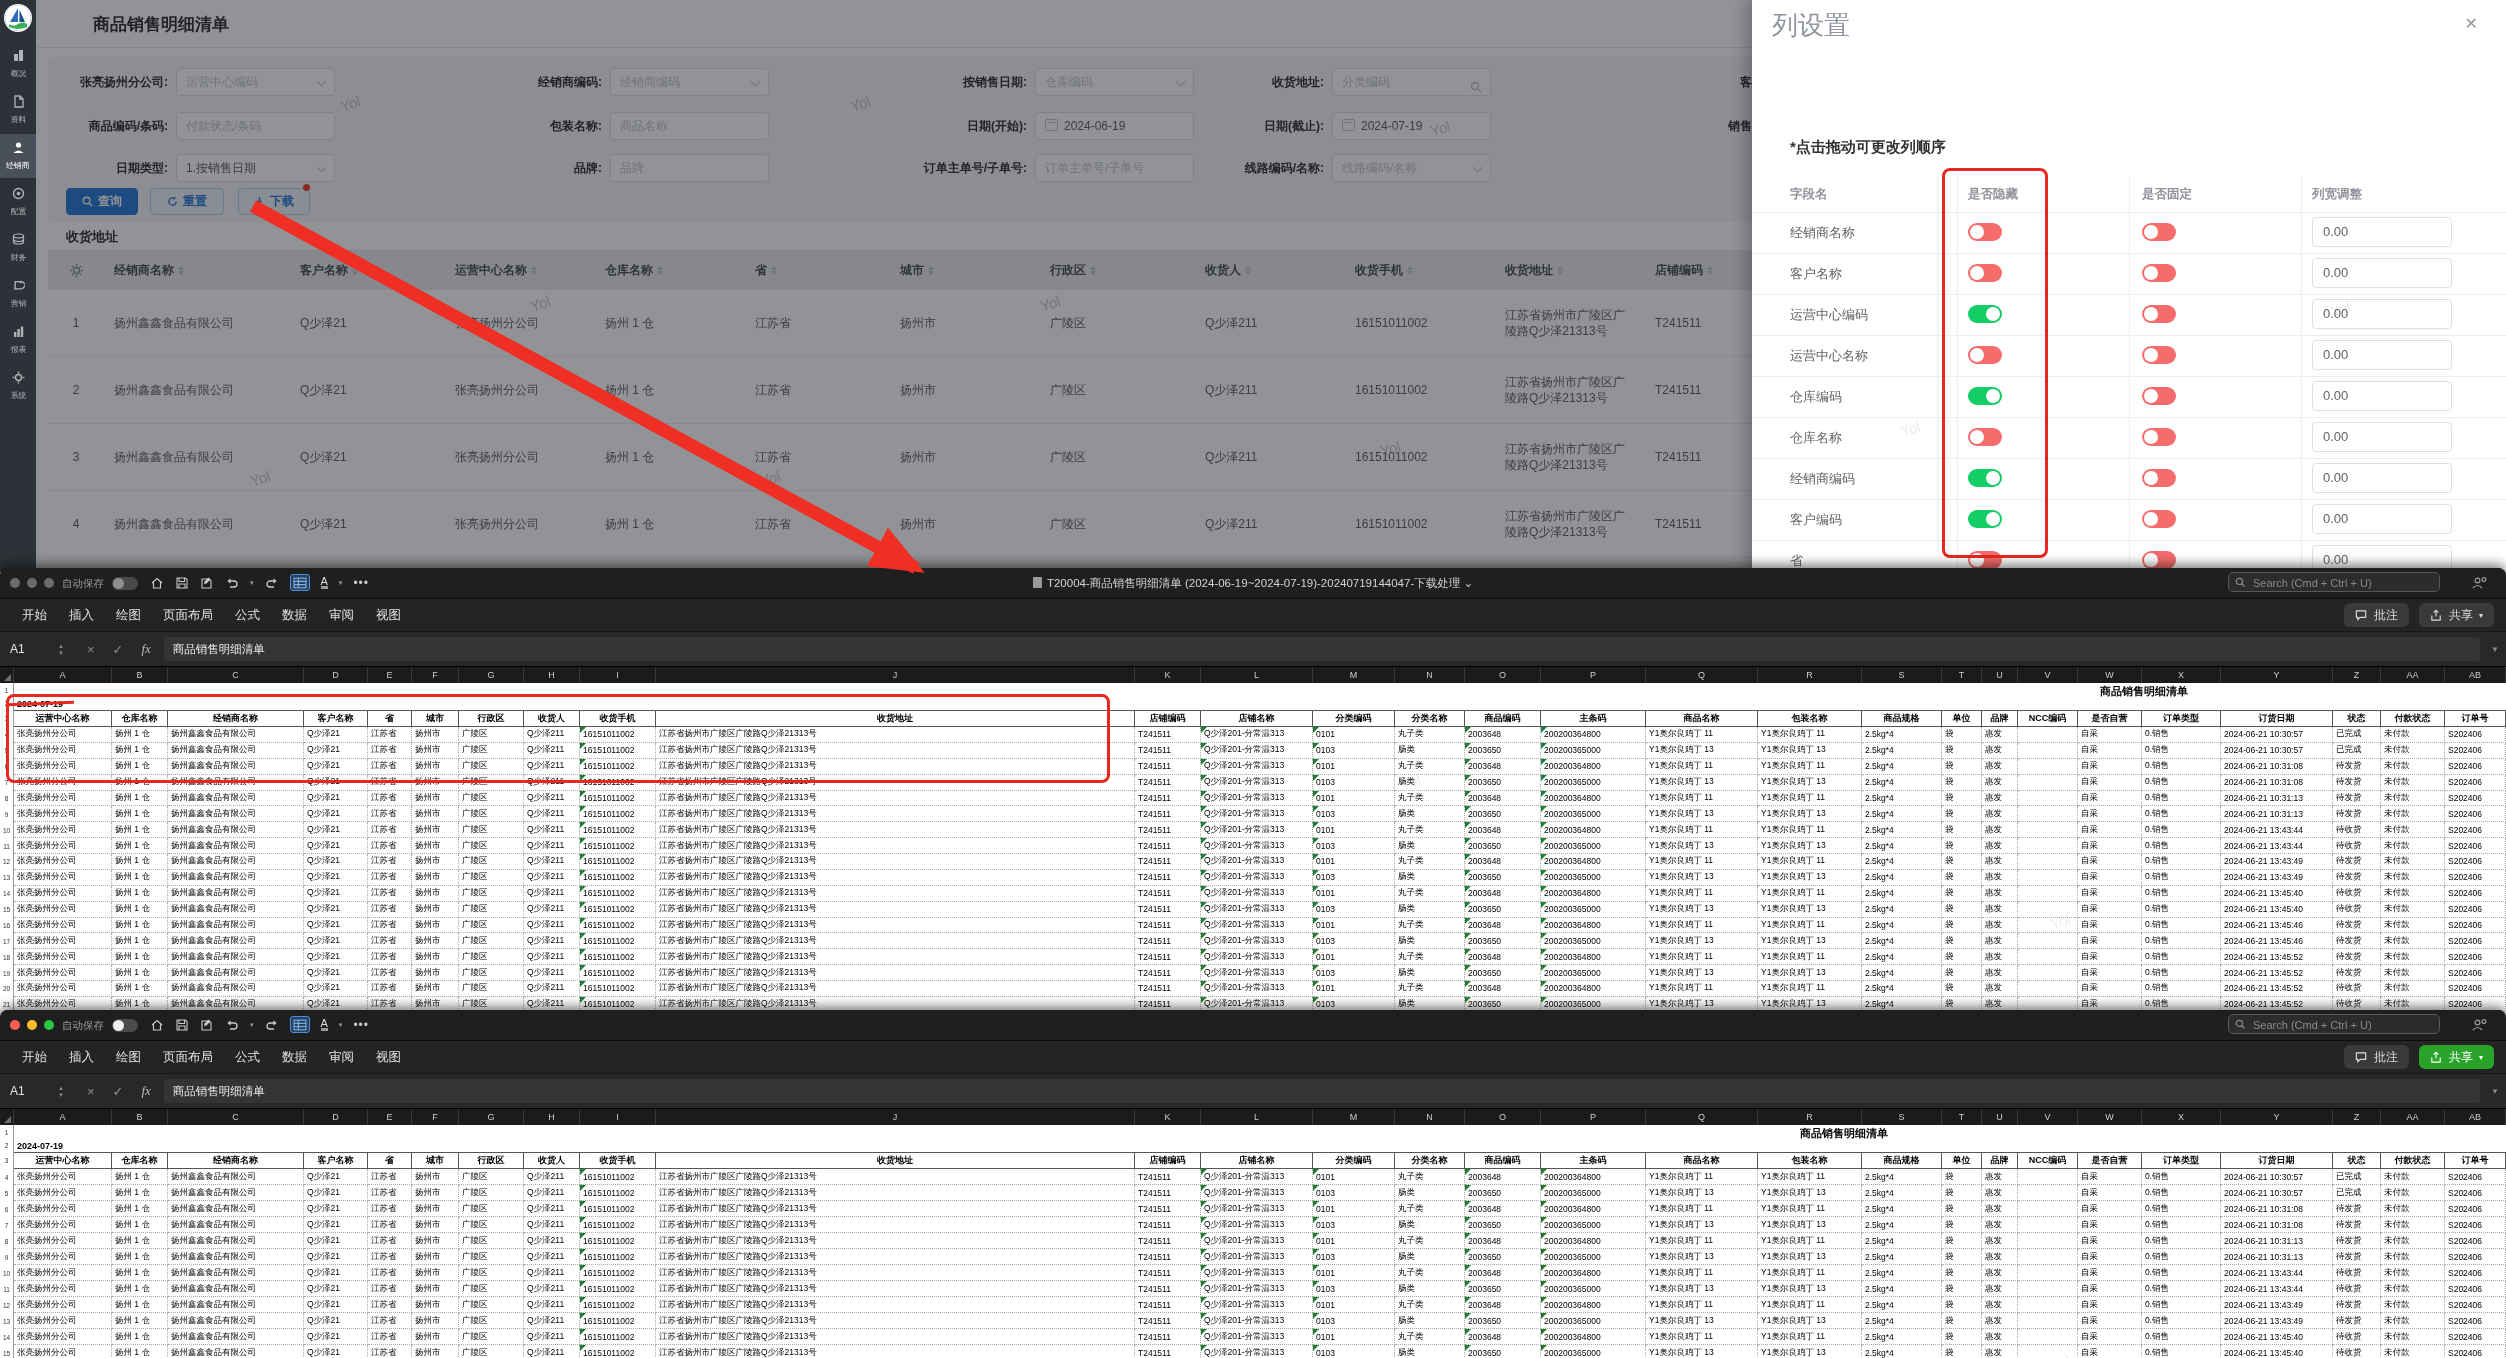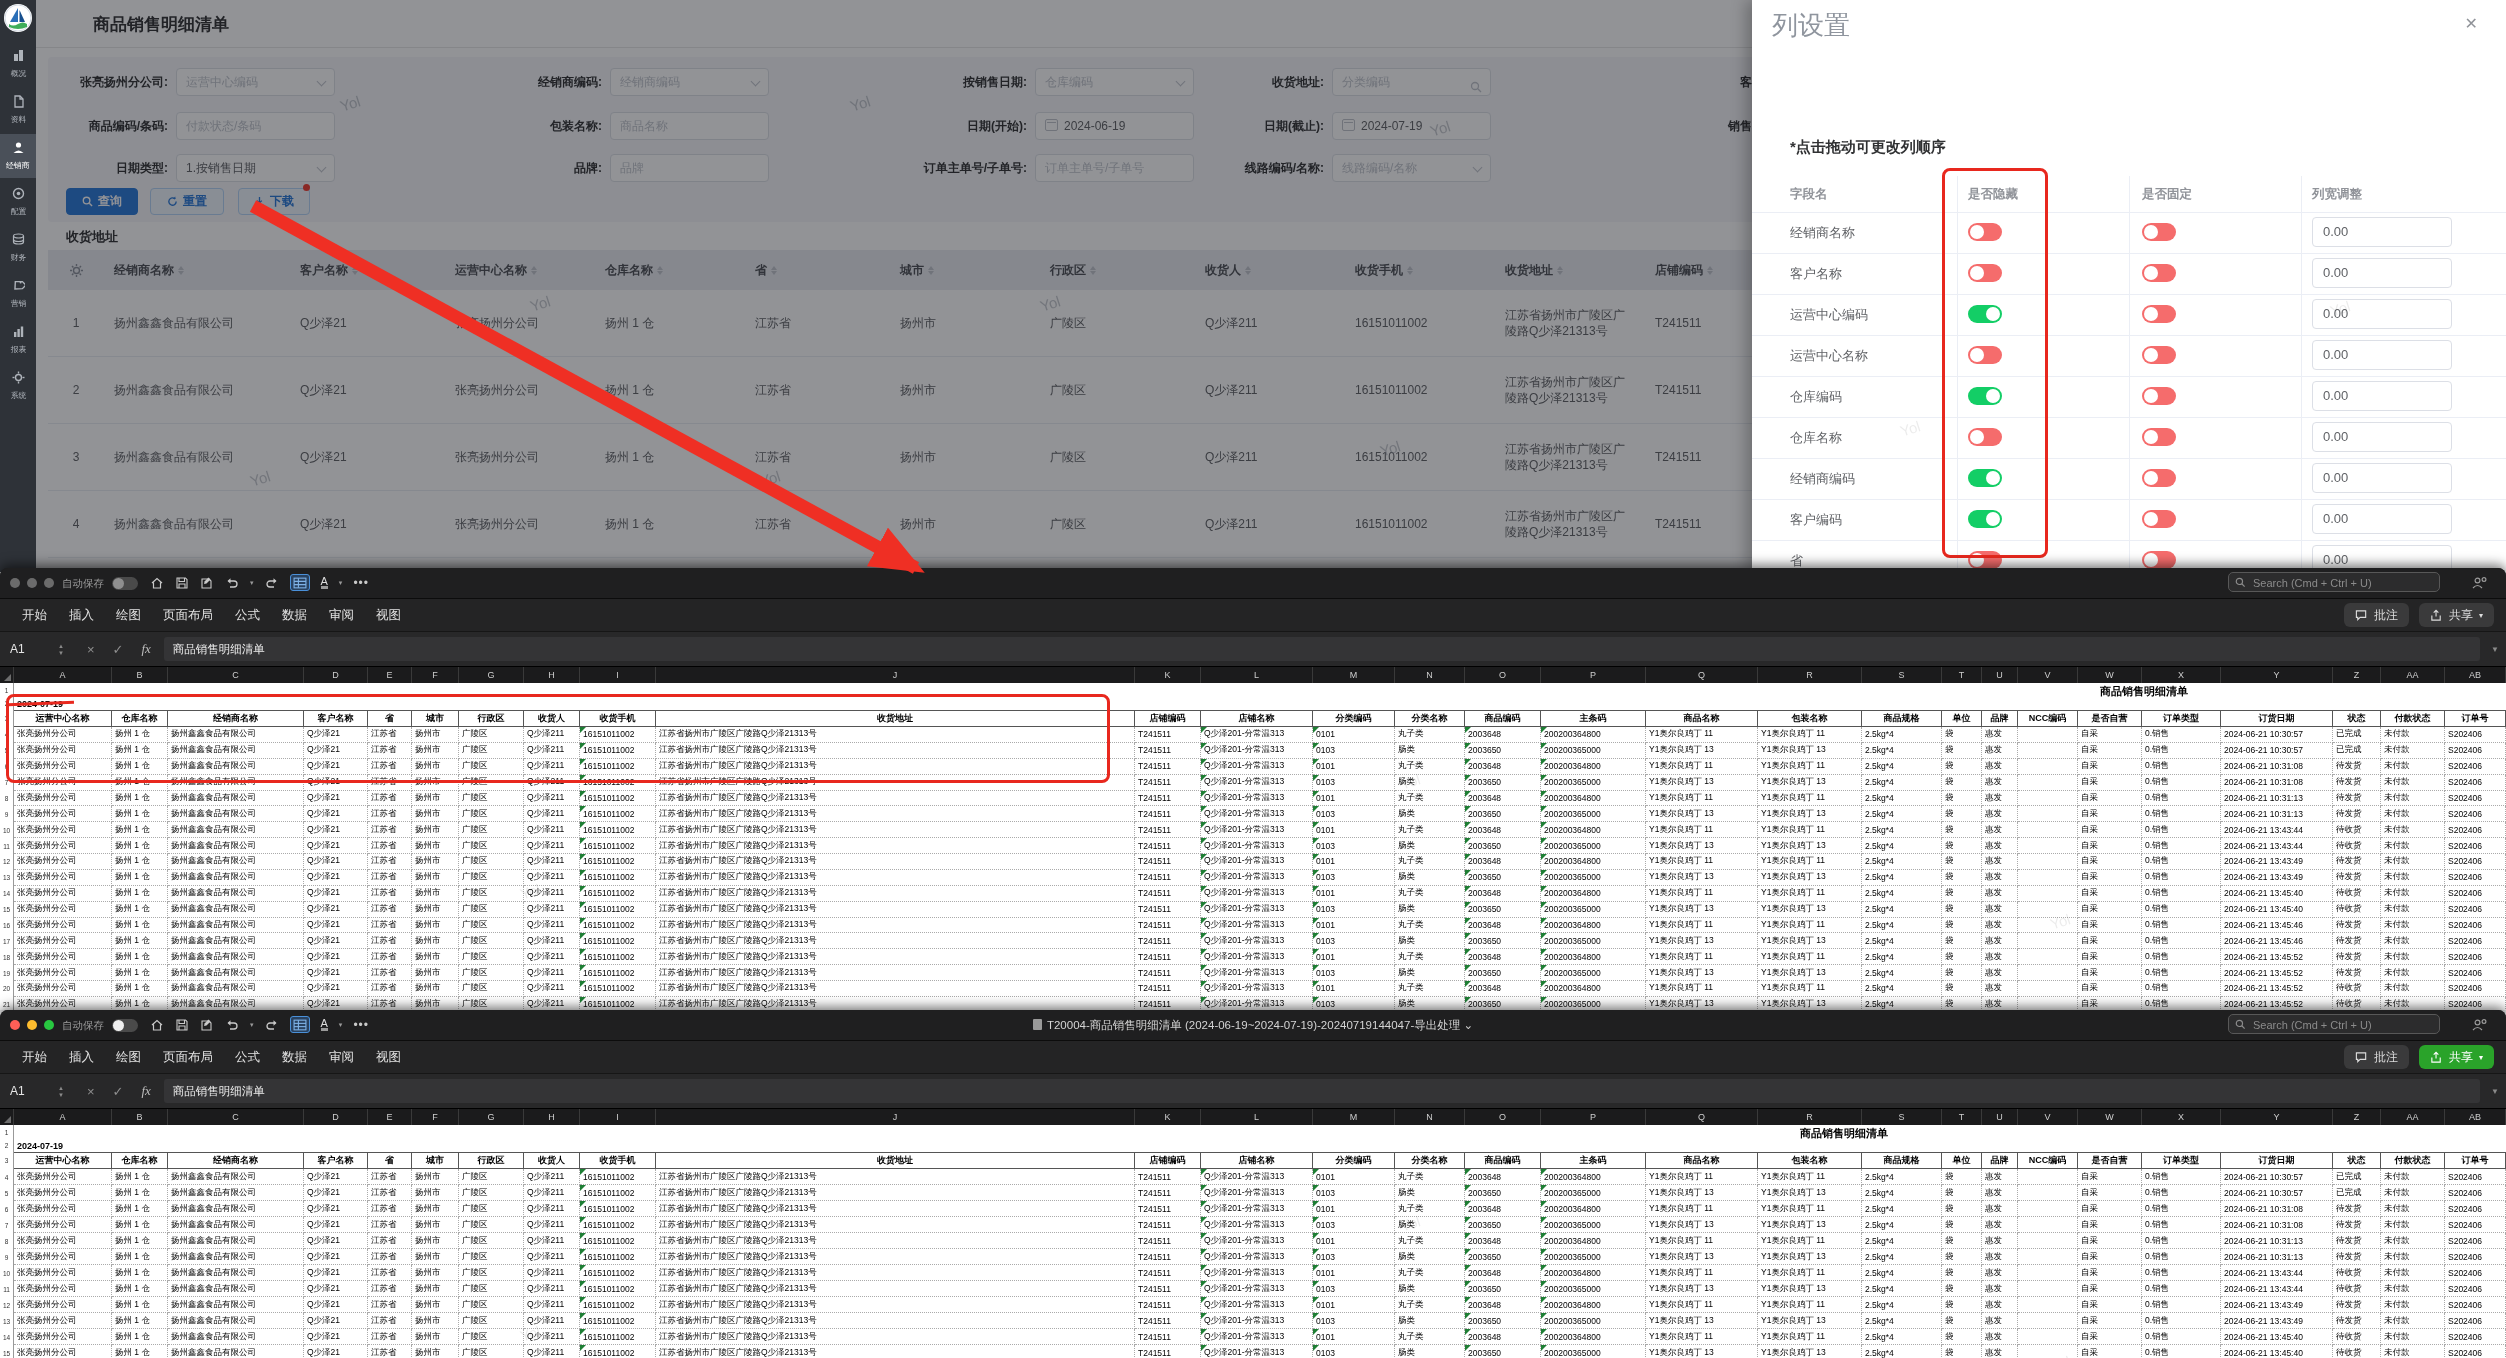--- a/index.html
+++ b/index.html
@@ -564,20 +564,21 @@
                 <line x1="1" y1="4" x2="12" y2="4"></line>
                 <line x1="1" y1="7" x2="12" y2="7"></line>
                 <line x1="5" y1="1" x2="5" y2="10"></line>
               </g>
             </svg>
           </span>
           <span class="fonticon">A</span>
           <span class="tchev">▾</span>
           <span class="dots">•••</span>
         </div>
+        <div class="wtitle"><span class="docicon"></span>T20004-商品销售明细清单 (2024-06-19~2024-07-19)-20240719144047-下载处理 ⌄</div>
         <div class="wsearch"><svg width="11" height="11" viewBox="0 0 12 12">
             <circle cx="4.8" cy="4.8" r="3.4" fill="none" stroke="#8b8b8b" stroke-width="1.3"></circle>
             <line x1="7.4" y1="7.4" x2="10.5" y2="10.5" stroke="#8b8b8b" stroke-width="1.3"></line>
           </svg>Search (Cmd + Ctrl + U)</div>
         <span class="wpeople"><svg width="18" height="13" viewBox="0 0 15 13">
             <circle cx="6" cy="4.5" r="2.4" fill="none" stroke="#9a9a9a" stroke-width="1.2"></circle>
             <circle cx="12.5" cy="3.5" r="1.9" fill="none" stroke="#9a9a9a" stroke-width="1.2"></circle>
             <path d="M1.5 12 q4.5 -5 9 0" fill="none" stroke="#9a9a9a" stroke-width="1.2"></path>
           </svg></span>
       </div>
@@ -1303,21 +1304,20 @@
                 <line x1="1" y1="4" x2="12" y2="4"></line>
                 <line x1="1" y1="7" x2="12" y2="7"></line>
                 <line x1="5" y1="1" x2="5" y2="10"></line>
               </g>
             </svg>
           </span>
           <span class="fonticon">A</span>
           <span class="tchev">▾</span>
           <span class="dots">•••</span>
         </div>
-        <div class="wtitle"><span class="docicon"></span>T20004-商品销售明细清单 (2024-06-19~2024-07-19)-20240719144047-导出处理 ⌄</div>
         <div class="wsearch"><svg width="11" height="11" viewBox="0 0 12 12">
             <circle cx="4.8" cy="4.8" r="3.4" fill="none" stroke="#8b8b8b" stroke-width="1.3"></circle>
             <line x1="7.4" y1="7.4" x2="10.5" y2="10.5" stroke="#8b8b8b" stroke-width="1.3"></line>
           </svg>Search (Cmd + Ctrl + U)</div>
         <span class="wpeople"><svg width="18" height="13" viewBox="0 0 15 13">
             <circle cx="6" cy="4.5" r="2.4" fill="none" stroke="#9a9a9a" stroke-width="1.2"></circle>
             <circle cx="12.5" cy="3.5" r="1.9" fill="none" stroke="#9a9a9a" stroke-width="1.2"></circle>
             <path d="M1.5 12 q4.5 -5 9 0" fill="none" stroke="#9a9a9a" stroke-width="1.2"></path>
           </svg></span>
       </div>

